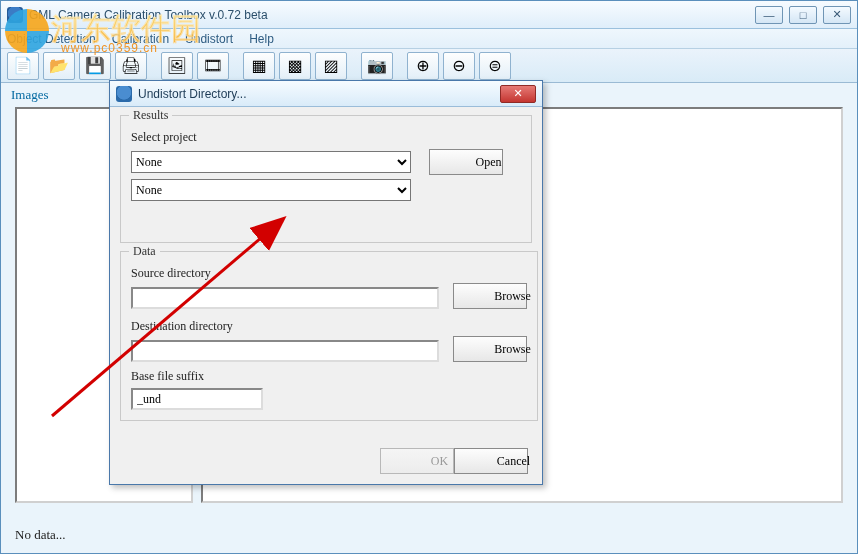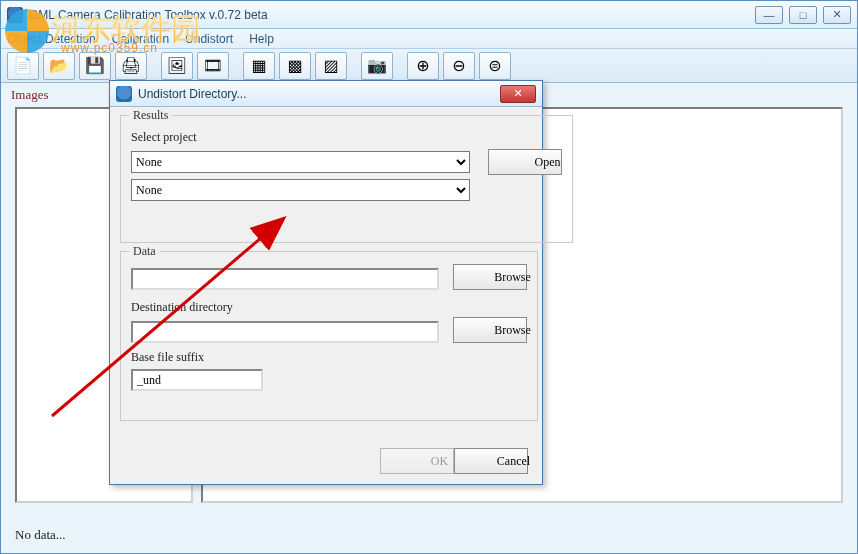--- a/index.html
+++ b/index.html
@@ -75,21 +75,21 @@
     background: linear-gradient(#fdfefe,#e3eff8);
     border-radius:2px;
     display:flex; align-items:center; justify-content:center;
     font-size:16px;
   }
   .tsep {
     width:6px;
   }
   .images-label{
     position:absolute; left:10px; top:86px;
-    font-family:"SimSun",serif; font-size:13px; color:#7f1d1d;
+    font-family:"SimSun",serif; font-size:13px; color:#0369a1;
   }
   .panel-left{
     position:absolute;
     left:14px; top:106px;
     width:178px; height:396px;
     border:2px inset #d0d0d0;
     background:#fff;
   }
   .panel-right{
     position:absolute;
@@ -182,21 +182,21 @@
   .group-title{
     position:absolute;
     left:8px; top:-8px;
     background:#f0f0f0;
     padding:0 4px;
     color:#333;
   }
   .row{ margin-top:4px; }
   .lbl{ color:#222; }
   select.combo{
-    width:339px; height:22px;
+    width:280px; height:22px;
     font-family:"SimSun",serif;
     font-size:12px;
     background:#fff;
   }
   .btn{
     width:74px; height:26px;
     border:1px solid #8a8a8a;
     background:linear-gradient(#fdfdfd,#e7e7e7);
     font-family:"SimSun",serif;
     font-size:12px;
@@ -312,20 +312,21 @@
     </div>
     <div class="projrow">
       <select class="combo">
         <option>None</option>
       </select>
     </div>
   </fieldset>
 
   <fieldset class="group" style="height:170px">
     <span class="group-title">Data</span>
+    <div class="row lbl">Source directory</div>
     <div class="dirrow">
       <input class="txt" value="" style="">
       <div class="btn">Browse</div>
     </div>
     <div class="row lbl" style="margin-top:10px">Destination directory</div>
     <div class="dirrow">
       <input class="txt" value="" style="">
       <div class="btn">Browse</div>
     </div>
     <div class="row lbl" style="margin-top:7px">Base file suffix</div>

